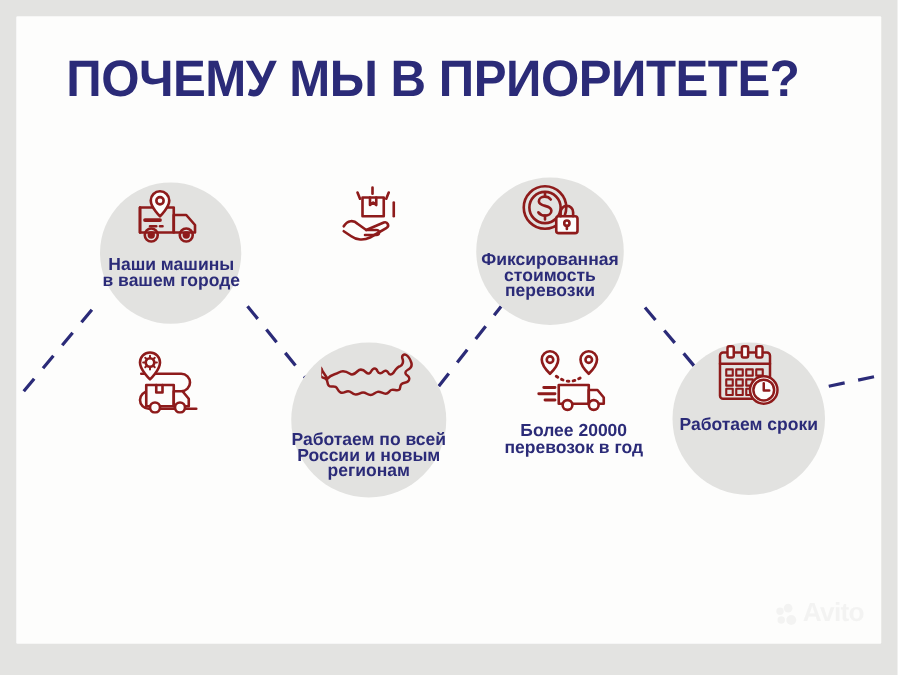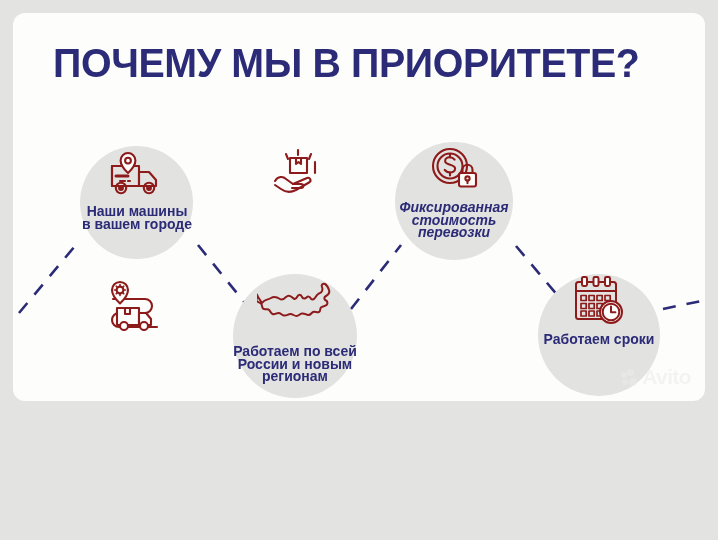--- a/index.html
+++ b/index.html
@@ -17,23 +17,23 @@
     position: relative;
     width: 718px;
     height: 540px;
   }
   
   #card {
     position: absolute;
     left: 13px;
     top: 13px;
     width: 692px;
-    height: 388px;
+    height: 502px;
     background: #fdfdfc;
-    border-radius: 12px;
+    border-radius: 1px;
     overflow: hidden;
   }
   
   #title {
     position: absolute;
     left: 40px;
     top: 27px;
     font-size: 41px;
     font-weight: 700;
     letter-spacing: -0.4px;
@@ -156,21 +156,21 @@
           <path d="M21 10 h17 v15 H21 z"></path>
           <path d="M27 10 v6 l2.5 -2 2.5 2 v-6"></path>
           <path d="M17 6 l2 5 M42 6 l-2 5 M29 2 v5"></path>
           <path d="M46 14 v11"></path>
           <path d="M6 33 c3 -5 8 -5 11 -2 l7 5 h8 c3 0 3 4 0 4 h-9"></path>
           <path d="M24 36 l14 -6 c3 -1 5 3 2 4.5 L27 42 c-5 2.5 -11 2 -15 -1 l-6 -4"></path>
         </svg>
       </div>
     </div>
 
-    <div class="item" style="left:371px; top:129px;font-style:italic;">
+    <div class="item" style="left:357px; top:129px;">
       <div class="disc" style="left:11px; top:0px; width:118px; height:118px;"></div>
       <div class="icon-wrap">
         <svg width="56" height="50" viewBox="0 0 56 50" fill="none" stroke="#8e1b1b" stroke-width="2.1" stroke-linecap="round" stroke-linejoin="round">
           <circle cx="24" cy="22" r="17"></circle>
           <circle cx="24" cy="22" r="12.5"></circle>
           <path d="M28.6 15.6 c-1.2 -1.6 -3 -2.3 -4.9 -2.3 -2.6 0 -4.6 1.5 -4.6 3.7 0 4.9 10 2.5 10 7.6 0 2.3 -2.2 3.9 -5 3.9 -2.2 0 -4.2 -0.9 -5.4 -2.6"></path>
           <path d="M24 10.3 v3 M24 28.5 v3"></path>
           <rect x="33" y="29" width="17" height="13.5" rx="2" fill="#fdfdfc"></rect>
           <path d="M36.5 29 v-3.3 a5 5 0 0 1 10 0 V29"></path>
           <circle cx="41.5" cy="34.5" r="2.1"></circle>
@@ -203,20 +203,38 @@
       <div class="icon-wrap">
         <svg width="76" height="46" viewBox="0 0 76 46" fill="none" stroke="#8e1b1b" stroke-width="2" stroke-linecap="round" stroke-linejoin="round">
           <path d="M5 23 c3 -4 6 -3 9 -5 3 -2 6 -1 9 1 2 1.5 4 0 6 -2 2.5 -2.5 5 -1 7 1 1.5 1.5 3 1 4 -1 1.5 -3 4 -3 5 0 1 2 3 2 4.5 0.5 1.5 -1.5 3 -1 4 0.5 1 2 2.5 2 4 0.5 1.5 -2 3 -5 5.5 -5.5 2 -0.5 3 -3.5 2 -6 -1 -2.5 1 -4 3 -3 1.5 0.8 3 3 4 6 1 3 -1 5 -3 6 -2.5 1.3 -2 3.5 0 4.5 1.5 0.8 2 3 0.5 4.5 -1.5 1.5 -4 1 -5.5 2.5 -1.5 1.5 0 3.5 -2 4.5 -2 1 -4 -1 -6 0 -2 1 -2 3 -4.5 3 -2.5 0 -4 -2 -6.5 -1.5 -2.5 0.5 -3 2.5 -5.5 2.5 -2.5 0 -3.5 -2 -6 -2 -2.5 0 -4 2 -6.5 1.5 -2.5 -0.5 -3 -2.5 -5.5 -2.5 -2.5 0 -3.5 2 -6 1 -2.5 -1 -2 -3.5 -4 -4.5 -2 -1 -4 0.5 -5.5 -1 -1.5 -1.5 -0.5 -3.5 -2 -5 -1.5 -1.5 -4 -1 -4.5 -3 -0.5 -2 1.5 -3 1 -5 -0.5 -2 -3 -2 -3 -4 z"></path>
         </svg>
       </div>
       <div class="label">Работаем по всей
 России  и новым
 регионам</div>
     </div>
 
+    <div class="item" style="left:376px; top:266px;">
+      <div class="icon-wrap">
+        <svg width="68" height="52" viewBox="0 0 68 52" fill="none" stroke="#8e1b1b" stroke-width="2.1" stroke-linecap="round" stroke-linejoin="round">
+          <path d="M15 2 a6.6 6.6 0 0 1 6.6 6.6 c0 5 -6.6 11.4 -6.6 11.4 S8.4 13.6 8.4 8.6 A6.6 6.6 0 0 1 15 2 z"></path>
+          <circle cx="15" cy="8.7" r="2.6"></circle>
+          <path d="M46 2 a6.6 6.6 0 0 1 6.6 6.6 c0 5 -6.6 11.4 -6.6 11.4 S39.4 13.6 39.4 8.6 A6.6 6.6 0 0 1 46 2 z"></path>
+          <circle cx="46" cy="8.7" r="2.6"></circle>
+          <path d="M20 22 q11 8 21 0" stroke-dasharray="1.4 3.4" stroke-width="2.3"></path>
+          <path d="M22 29 h24 v15 H22 z"></path>
+          <path d="M46 33 h7 l5 6 v5 H46 z"></path>
+          <circle cx="29" cy="45" r="3.9" fill="#fdfdfc"></circle>
+          <circle cx="50" cy="45" r="3.9" fill="#fdfdfc"></circle>
+          <path d="M10 31 h9 M6 36 h13 M11 41 h8" stroke-width="2.3"></path>
+        </svg>
+      </div>
+      <div class="label">Более 20000
+перевозок в год</div>
+    </div>
 
     <div class="item" style="left:516px; top:261px;">
       <div class="disc" style="left:9px; top:0px; width:122px; height:122px;"></div>
       <div class="icon-wrap">
         <svg width="58" height="52" viewBox="0 0 58 52" fill="none" stroke="#8e1b1b" stroke-width="2" stroke-linecap="round" stroke-linejoin="round">
           <rect x="6" y="8" width="40" height="37" rx="2.5"></rect>
           <path d="M6 17 h40"></path>
           <rect x="12" y="3" width="5" height="9" rx="1.4" fill="#fdfdfc"></rect>
           <rect x="23.5" y="3" width="5" height="9" rx="1.4" fill="#fdfdfc"></rect>
           <rect x="35" y="3" width="5" height="9" rx="1.4" fill="#fdfdfc"></rect>

